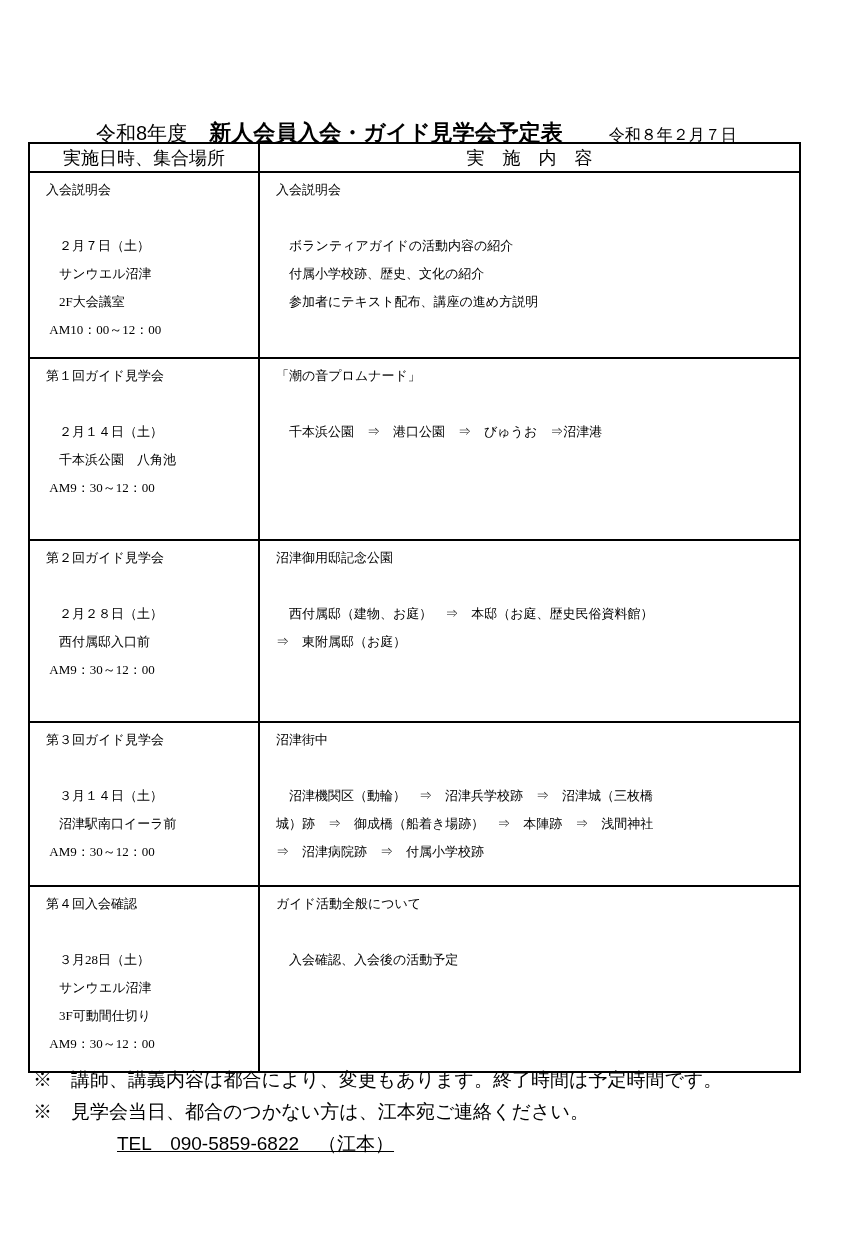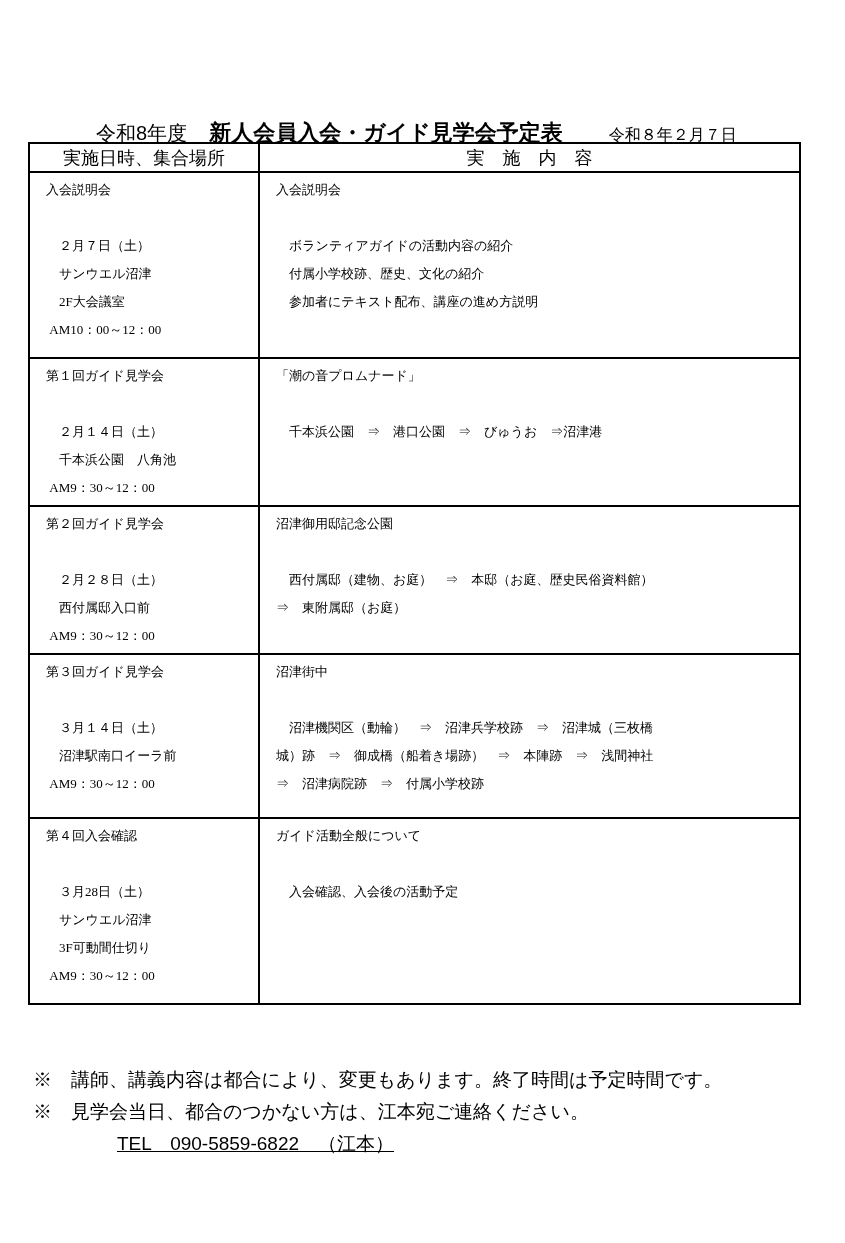--- a/index.html
+++ b/index.html
@@ -35,21 +35,21 @@
   td.cell {
     vertical-align:top;
     padding:3px 8px 0 16px;
     font-size:13px; line-height:28px;
   }
   .cell-title { white-space:pre-wrap; }
   .cell-body  { margin-top:28px; }
   .line       { white-space:pre-wrap;font-family:Liberation Serif, serif; }
 
   tr.r-tall { height:186px; }
-  tr.r-mid  { height:148px; }
+  tr.r-mid  { height:182px; }
   tr.r-mid2 { height:164px; }
 
   .footnotes {
     position:absolute; left:33px; top:1064px;
     font-size:19px; line-height:32px;
   }
   .footnote-line { white-space:pre-wrap; }
   .tel-line { margin-left:84px; white-space:pre-wrap;text-decoration:underline; }
 </style>
 </head>

